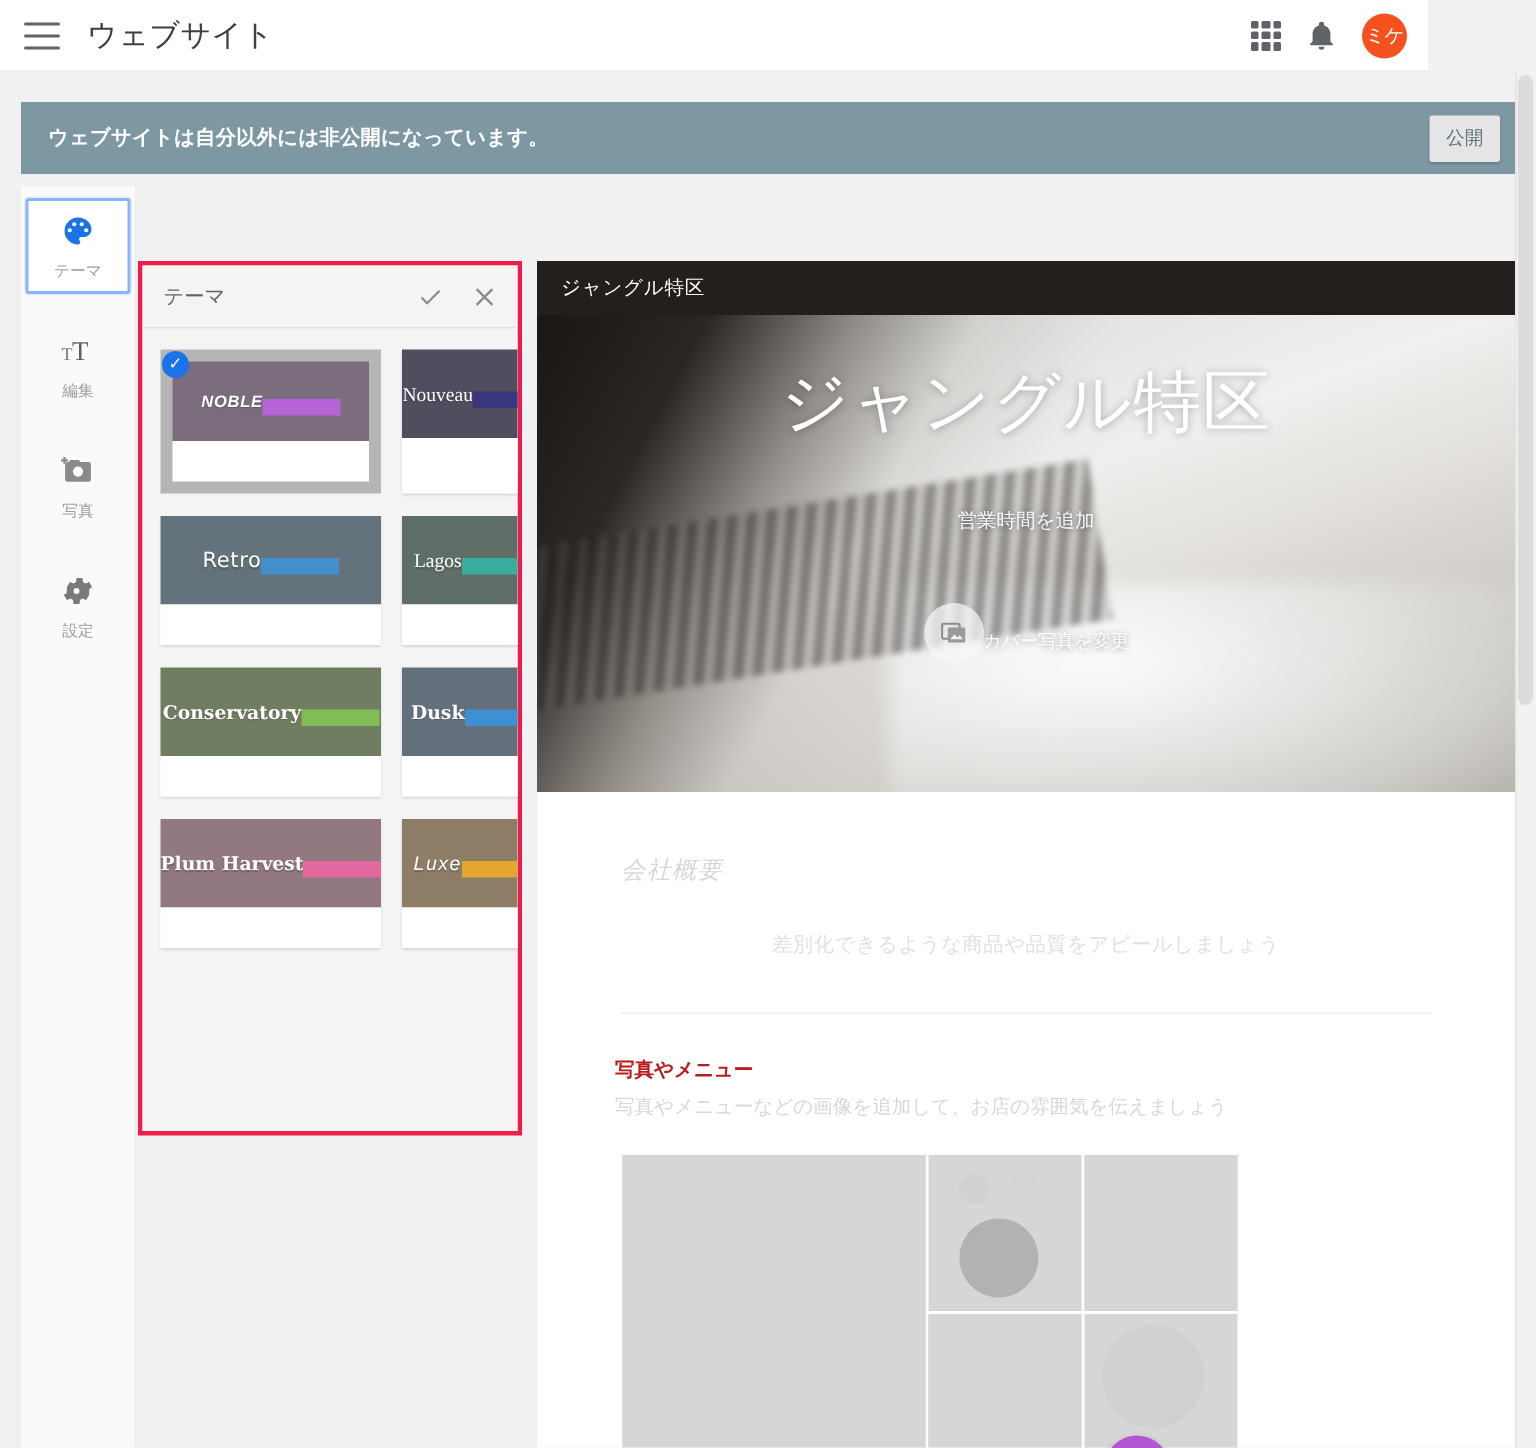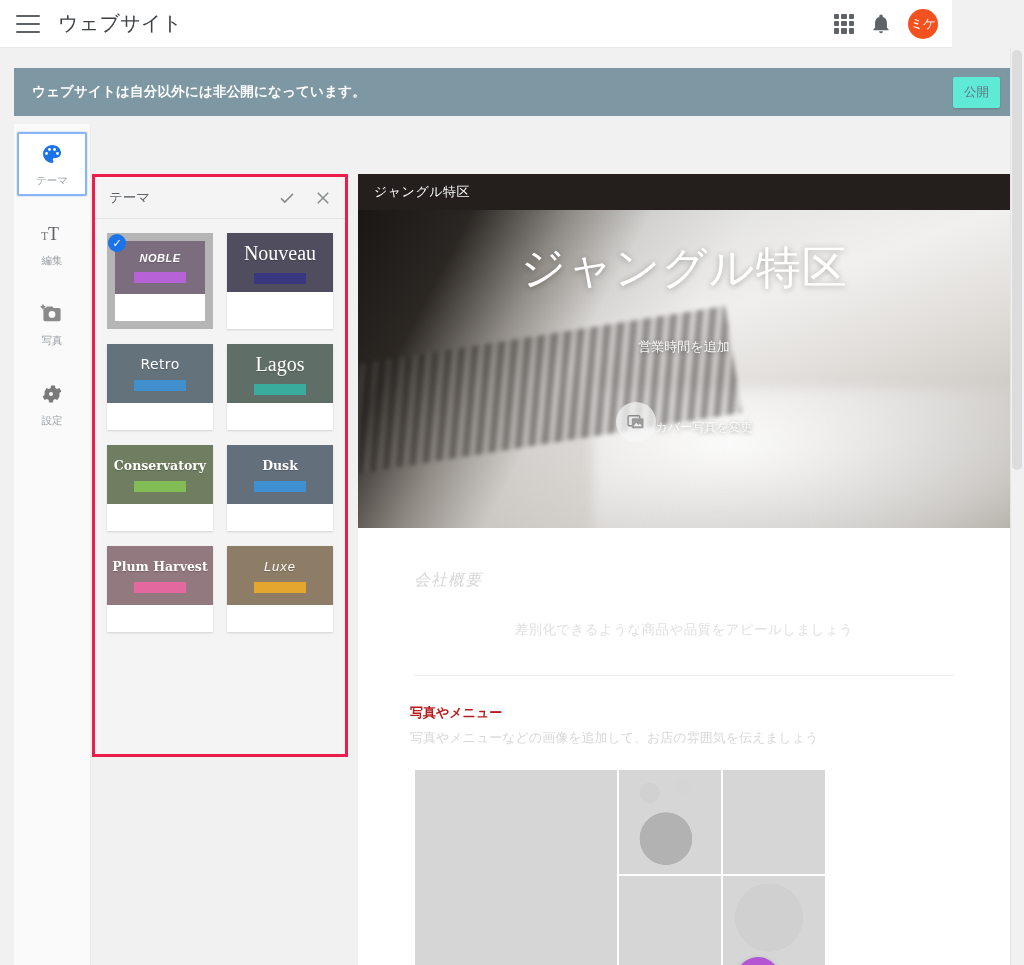--- a/index.html
+++ b/index.html
@@ -60,21 +60,21 @@
   .banner {
     position: absolute; left: 14px; top: 20px;
     width: 996px; height: 48px;
     background: #7e98a3;
     display: flex; align-items: center;
     padding: 0 10px 0 18px;
   }
   .banner-text { color: #ffffff; font-size: 13.5px; font-weight: bold; letter-spacing: .2px; }
   .publish-btn {
     margin-left: auto;
-    background: #5eead4; color: #5f7581;
+    background: #e5e5e5; color: #5f7581;
     border: none; border-radius: 2px;
     padding: 7px 11px; font-size: 12.5px;
     cursor: pointer; box-shadow: 0 1px 2px rgba(0,0,0,.18);
     font-family: inherit;
   }
 
   
   .rail {
     position: absolute; left: 14px; top: 76px;
     width: 77px; height: 841px;
@@ -134,41 +134,41 @@
     background: #fff;
     box-shadow: 0 1px 2px rgba(0,0,0,.14);
   }
   .theme-card.selected {
     background: #b5b5b5;
     padding: 8px;
     box-shadow: none;
   }
   .theme-swatch {
     height: 59px;
-    display: flex; flex-direction: column;
+    display: flex; flex-direction: row;
     align-items: center; justify-content: center;
   }
   .theme-card.selected .theme-swatch { height: 53px; }
   .theme-name {
     color: #ffffff; font-size: 13px;
     text-shadow: 0 1px 1px rgba(0,0,0,.22);
     white-space: nowrap;
   }
   .theme-accent { width: 52px; height: 11px; margin-top: 8px; }
   .theme-foot { height: 27px; background: #ffffff; }
   .theme-check {
     position: absolute; left: 1px; top: 1px;
     width: 18px; height: 18px; border-radius: 50%;
     background: #1a73e8; color: #fff;
     display: flex; align-items: center; justify-content: center;
     font-size: 11px; line-height: 1;
   }
   
   .ff-condensed { font-family: "Liberation Sans Narrow","Liberation Sans",sans-serif; font-style: italic; font-weight: bold; font-size: 11px; letter-spacing:.5px;}
-  .ff-serif { font-family: "Liberation Serif","DejaVu Serif",serif; font-size: 20px; }
+  .ff-serif { font-family: "Liberation Serif","DejaVu Serif",serif; font-size: 13px; }
   .ff-sans  { font-family: "DejaVu Sans","Liberation Sans",sans-serif; font-size: 14px; letter-spacing: .4px; }
   .ff-slab  { font-family: "DejaVu Serif","Liberation Serif",serif; font-weight: bold; font-size: 12.5px; }
   .ff-light { font-family: "Liberation Sans",sans-serif; font-weight: 300; font-size: 13px; letter-spacing: 1px; font-style: italic; }
 
   
   .preview {
     position: absolute; left: 358px; top: 126px;
     width: 652px; height: 791px;
     background: #ffffff;
     overflow: hidden;

